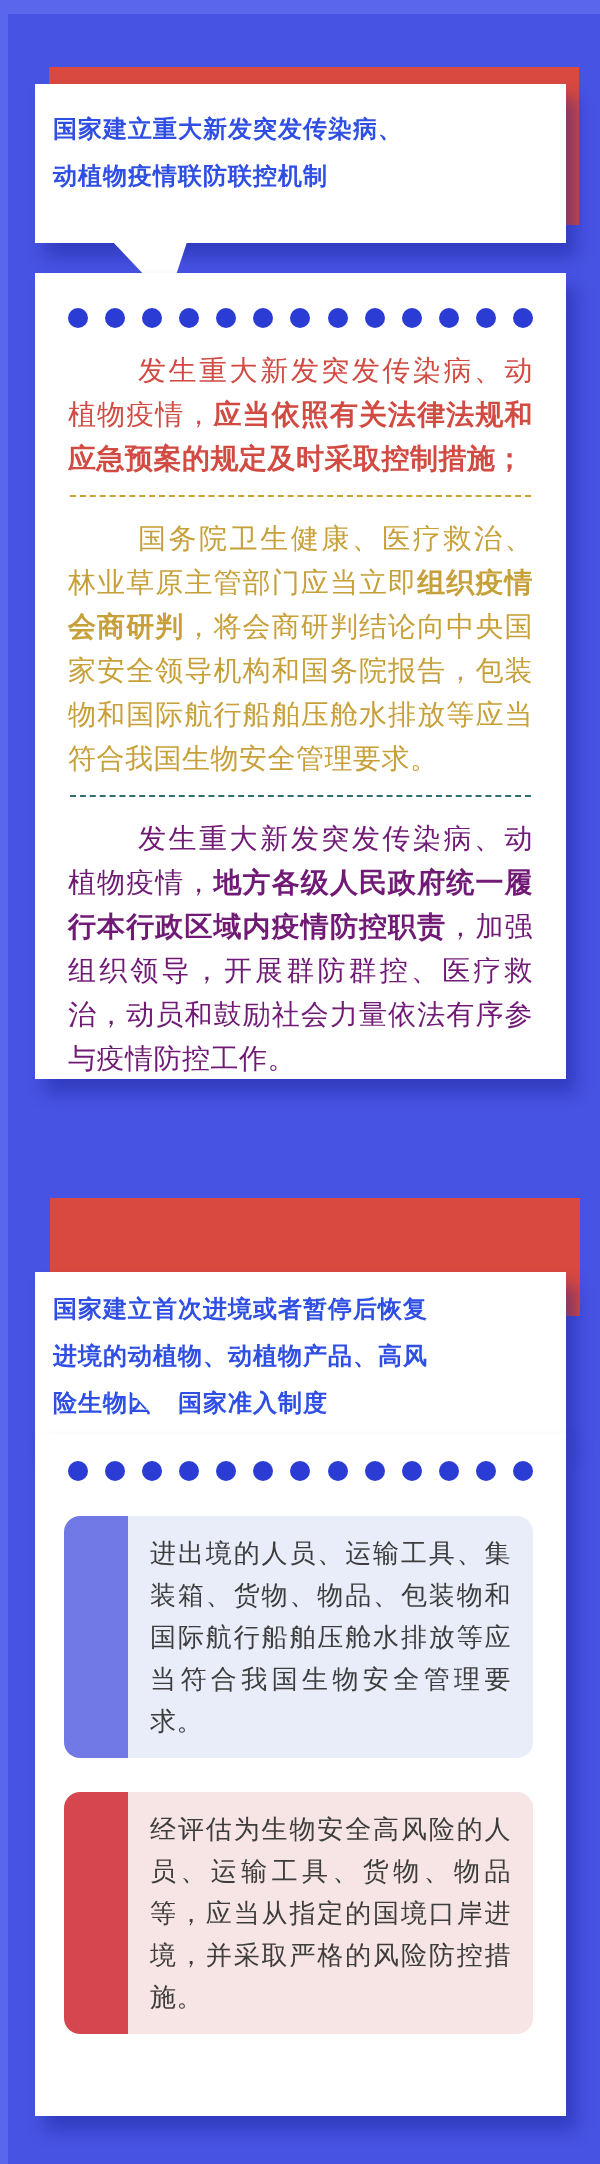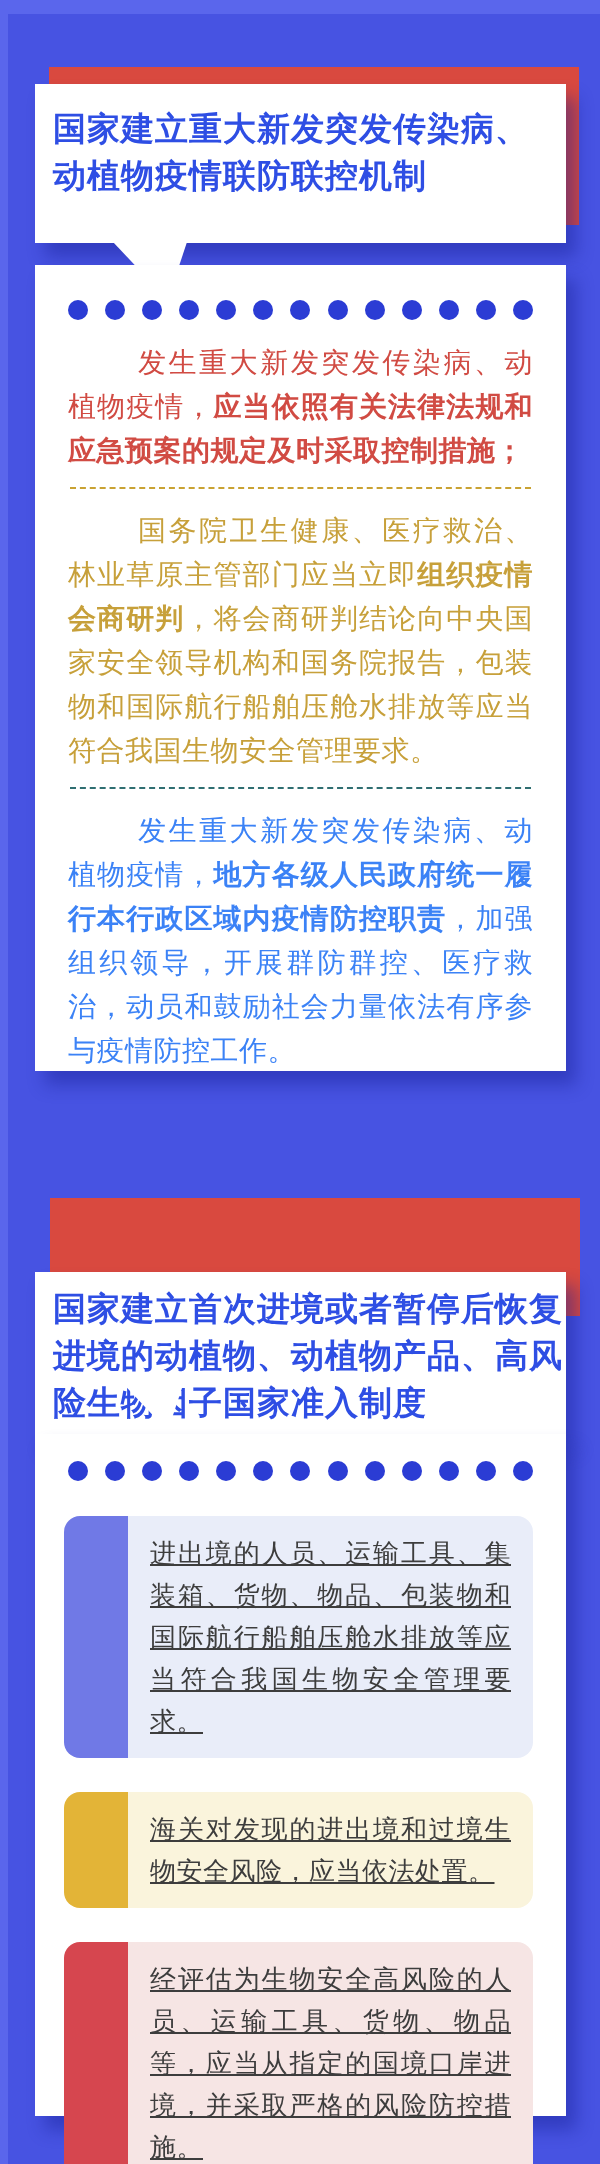--- a/index.html
+++ b/index.html
@@ -24,74 +24,73 @@
 
   .title-card{
     position:absolute;left:35px;width:531px;
     background:#FFFFFF;
     box-shadow:10px 14px 16px rgba(24,34,150,.45);
   }
   .title-card1{top:84px;height:159px;padding:21px 0 0 18px;box-sizing:border-box;}
   .title-card2{top:1272px;height:166px;padding:13px 0 0 18px;box-sizing:border-box;}
   .title-text{
     margin:0;
-    font-size:33px;line-height:47px;font-weight:bold;
+    font-size:24px;line-height:47px;font-weight:bold;
     color:#2E4EE4;
     white-space:pre-line;
     letter-spacing:1px;
   }
   .tail{position:absolute;width:74px;height:58px;background:#FFFFFF;
     clip-path:polygon(0 0,100% 0,74% 100%);}
   .tail1{left:113px;top:242px;}
   .tail2{left:113px;top:1373px;}
 
   .content-card{
     position:absolute;left:35px;width:531px;
     background:#FFFFFF;
     box-shadow:10px 14px 16px rgba(24,34,150,.45);
     box-sizing:border-box;
   }
-  .content-card1{top:265px;height:806px;padding:34px 33px 0;}
+  .content-card1{top:273px;height:806px;padding:34px 33px 0;}
   .content-card2{top:1434px;height:682px;padding:26px 33px 0;}
 
   .dots{display:flex;justify-content:space-between;align-items:center;height:22px;}
   .dot{width:20px;height:20px;border-radius:50%;background:#2B3CD4;flex:0 0 auto;}
 
   .para{
     margin:20px 0 0;
     font-size:28px;line-height:44px;
     text-indent:2.5em;
     text-align:justify;
     letter-spacing:.5px;
   }
   .para b{font-weight:bold;}
   .para-red{color:#D14B43;}
   .para-gold{color:#C7A03A;}
-  .para-teal{color:#3b82f6;}
+  .para-teal{color:#701a75;}
 
   .divider{border:none;margin:14px 2px 4px;height:0;}
   .divider-gold{border-top:2px dashed #C9A232;}
   .divider-teal{border-top:2px dashed #2F6E71;}
 
   .item{
     display:flex;align-items:stretch;
     margin:34px 0 0 -4px;
     border-radius:16px;
   }
   .item:first-of-type{margin-top:38px;}
   .item-bar{flex:0 0 64px;border-radius:16px 0 0 16px;}
   .item-body{
     flex:1 1 auto;
     border-radius:0 16px 16px 0;
     padding:16px 22px;
     font-size:26px;line-height:42px;
     color:#3D3D3D;
     text-align:justify;
     letter-spacing:.5px;
-    text-decoration:underline;
   }
   .item-blue  .item-bar{background:#7079E6;}
   .item-blue  .item-body{background:#E9EDF9;}
   .item-yellow .item-bar{background:#E3B437;}
   .item-yellow .item-body{background:#FAF4DC;}
   .item-red   .item-bar{background:#D6464F;}
   .item-red   .item-body{background:#F6E5E4;}
 </style>
 </head>
 <body>
@@ -153,23 +152,19 @@
         <span class="dot"></span>
         <span class="dot"></span>
         <span class="dot"></span>
       </div>
 
     <div class="item item-blue">
       <div class="item-bar"></div>
       <div class="item-body">进出境的人员、运输工具、集装箱、货物、物品、包装物和国际航行船舶压舱水排放等应当符合我国生物安全管理要求。</div>
     </div>
 
-    <div class="item item-yellow">
-      <div class="item-bar"></div>
-      <div class="item-body">海关对发现的进出境和过境生物安全风险，应当依法处置。</div>
-    </div>
 
     <div class="item item-red">
       <div class="item-bar"></div>
       <div class="item-body">经评估为生物安全高风险的人员、运输工具、货物、物品等，应当从指定的国境口岸进境，并采取严格的风险防控措施。</div>
     </div>
   </div>
 </div>
 
 </body></html>

